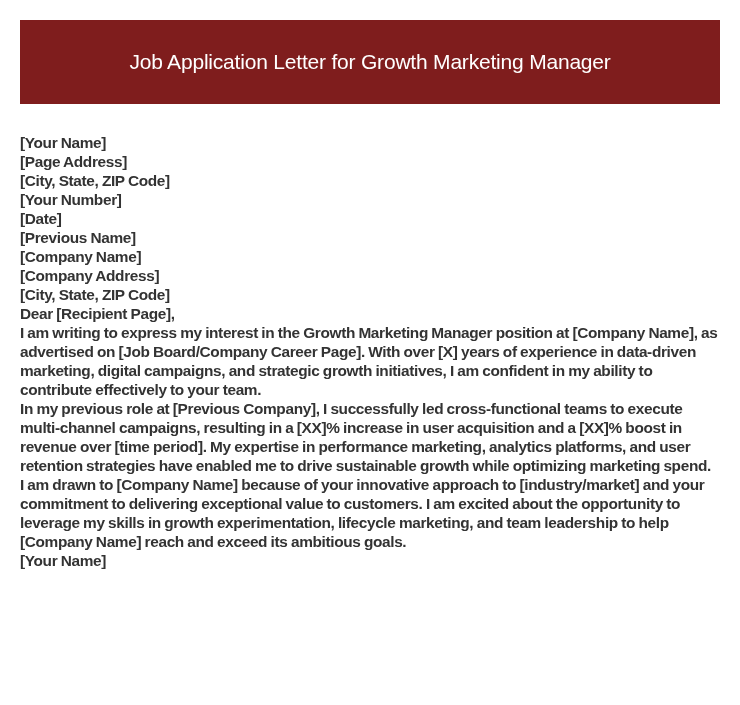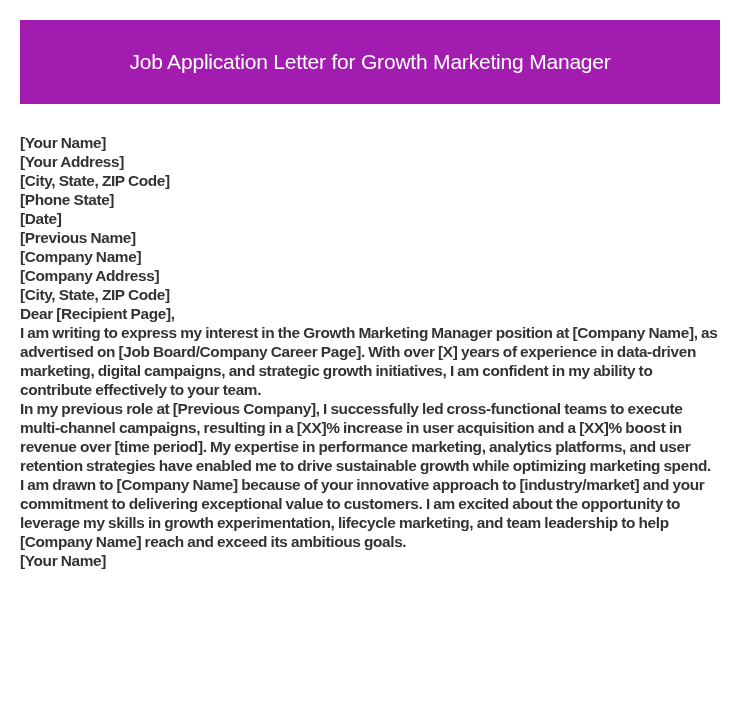--- a/index.html
+++ b/index.html
@@ -1,19 +1,19 @@
 <!DOCTYPE html>
 <html><head>
   <meta charset="utf-8">
   <style>
     html, body { margin: 0; padding: 0; background: #ffffff; }
     body { width: 740px; height: 705px; position: relative; overflow: hidden; font-family: "Liberation Sans", sans-serif; }
     .header {
       position: absolute; left: 20px; top: 20px; width: 700px; height: 84px;
-      background: #a21caf; display: flex; align-items: center; justify-content: center;
+      background: #7f1d1d; display: flex; align-items: center; justify-content: center;
     }
     .header h1 {
       margin: 0; color: #ffffff; font-weight: normal; font-size: 21px;
       font-family: "Liberation Sans", sans-serif; letter-spacing: -0.2px;
     }
     .letter {
       position: absolute; left: 20px; top: 133px; width: 702px;
       color: #333333; font-size: 15.4px; line-height: 19px; letter-spacing: -0.35px;
       word-spacing: -0.5px;
     }
@@ -21,23 +21,23 @@
   </style>
 </head>
 <body>
 
 <div class="header">
   <h1>Job Application Letter for Growth Marketing Manager</h1>
 </div>
 
 <div class="letter">
   <p>[Your Name]</p>
-  <p>[Your Address]</p>
+  <p>[Page Address]</p>
   <p>[City, State, ZIP Code]</p>
-  <p>[Phone State]</p>
+  <p>[Your Number]</p>
   <p>[Date]</p>
   <p>[Previous Name]</p>
   <p>[Company Name]</p>
   <p>[Company Address]</p>
   <p>[City, State, ZIP Code]</p>
   <p>Dear [Recipient Page],</p>
   <p>I am writing to express my interest in the Growth Marketing Manager position at [Company Name], as advertised on [Job Board/Company Career Page]. With over [X] years of experience in data-driven marketing, digital campaigns, and strategic growth initiatives, I am confident in my ability to contribute effectively to your team.</p>
   <p>In my previous role at [Previous Company], I successfully led cross-functional teams to execute multi-channel campaigns, resulting in a [XX]% increase in user acquisition and a [XX]% boost in revenue over [time period]. My expertise in performance marketing, analytics platforms, and user retention strategies have enabled me to drive sustainable growth while optimizing marketing spend.</p>
   <p>I am drawn to [Company Name] because of your innovative approach to [industry/market] and your commitment to delivering exceptional value to customers. I am excited about the opportunity to leverage my skills in growth experimentation, lifecycle marketing, and team leadership to help [Company Name] reach and exceed its ambitious goals.</p>
   <p>[Your Name]</p>

